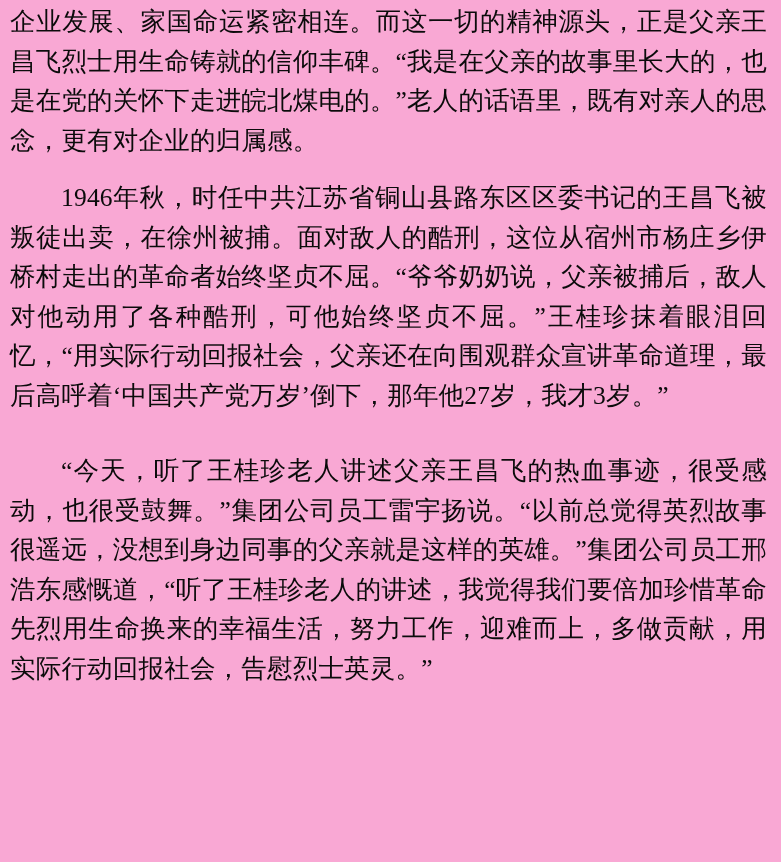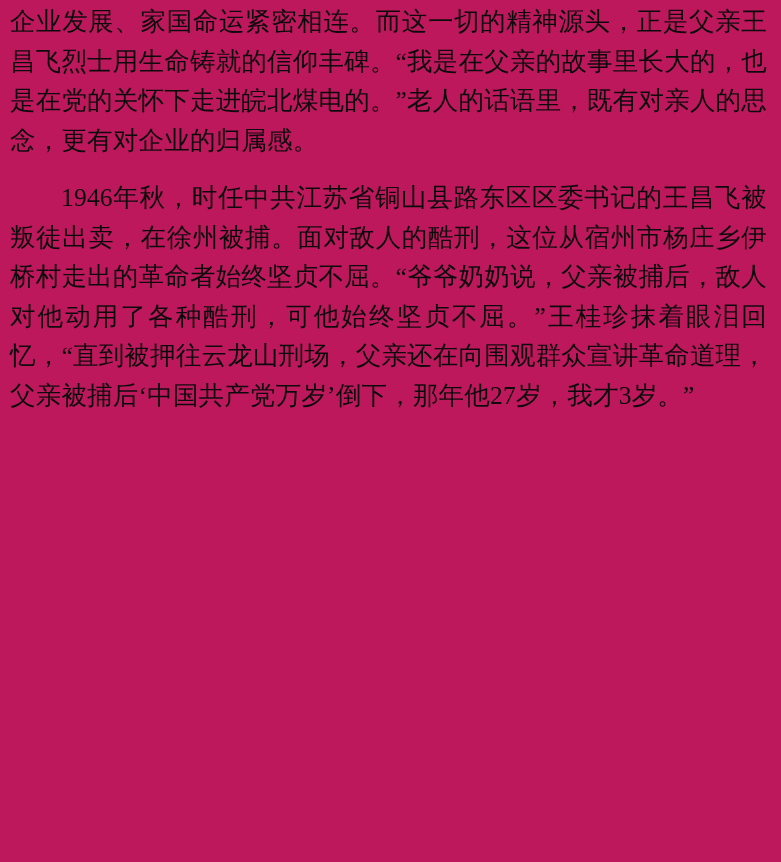--- a/index.html
+++ b/index.html
@@ -12,21 +12,21 @@
     height: 862px;
     font-family: "Liberation Serif", "DejaVu Serif", serif;
     color: #000000;
     overflow: hidden;
   }
   .page {
     width: 781px;
     height: 862px;
     box-sizing: border-box;
     padding: 0 14px 0 10px;
-    background: #be185d;
+    background: #f9a8d4;
   }
   .article {
     padding-top: 2px;
   }
   .para {
     font-size: 25.5px;
     line-height: 39.5px;
     letter-spacing: 0.2px;
     text-align: justify;
     text-justify: inter-ideograph;
@@ -46,21 +46,22 @@
 </style>
 </head>
 <body>
 
 <div class="page">
   <div class="article">
 
     <p class="para first">企业发展、家国命运紧密相连。而这一切的精神源头，正是父亲王昌飞烈士用生命铸就的信仰丰碑。“我是在父亲的故事里长大的，也是在党的关怀下走进皖北煤电的。”老人的话语里，既有对亲人的思念，更有对企业的归属感。</p>
     <div class="gap"></div>
 
-    <p class="para indent">1946年秋，时任中共江苏省铜山县路东区区委书记的王昌飞被叛徒出卖，在徐州被捕。面对敌人的酷刑，这位从宿州市杨庄乡伊桥村走出的革命者始终坚贞不屈。“爷爷奶奶说，父亲被捕后，敌人对他动用了各种酷刑，可他始终坚贞不屈。”王桂珍抹着眼泪回忆，“直到被押往云龙山刑场，父亲还在向围观群众宣讲革命道理，父亲被捕后‘中国共产党万岁’倒下，那年他27岁，我才3岁。”</p>
+    <p class="para indent">1946年秋，时任中共江苏省铜山县路东区区委书记的王昌飞被叛徒出卖，在徐州被捕。面对敌人的酷刑，这位从宿州市杨庄乡伊桥村走出的革命者始终坚贞不屈。“爷爷奶奶说，父亲被捕后，敌人对他动用了各种酷刑，可他始终坚贞不屈。”王桂珍抹着眼泪回忆，“用实际行动回报社会，父亲还在向围观群众宣讲革命道理，最后高呼着‘中国共产党万岁’倒下，那年他27岁，我才3岁。”</p>
     <div class="gap"></div>
 
     <div class="gap"></div>
 
+    <p class="para indent">“今天，听了王桂珍老人讲述父亲王昌飞的热血事迹，很受感动，也很受鼓舞。”集团公司员工雷宇扬说。“以前总觉得英烈故事很遥远，没想到身边同事的父亲就是这样的英雄。”集团公司员工邢浩东感慨道，“听了王桂珍老人的讲述，我觉得我们要倍加珍惜革命先烈用生命换来的幸福生活，努力工作，迎难而上，多做贡献，用实际行动回报社会，告慰烈士英灵。”</p>
     <div class="gap"></div>
 
   </div>
 </div>
 
 </body></html>

